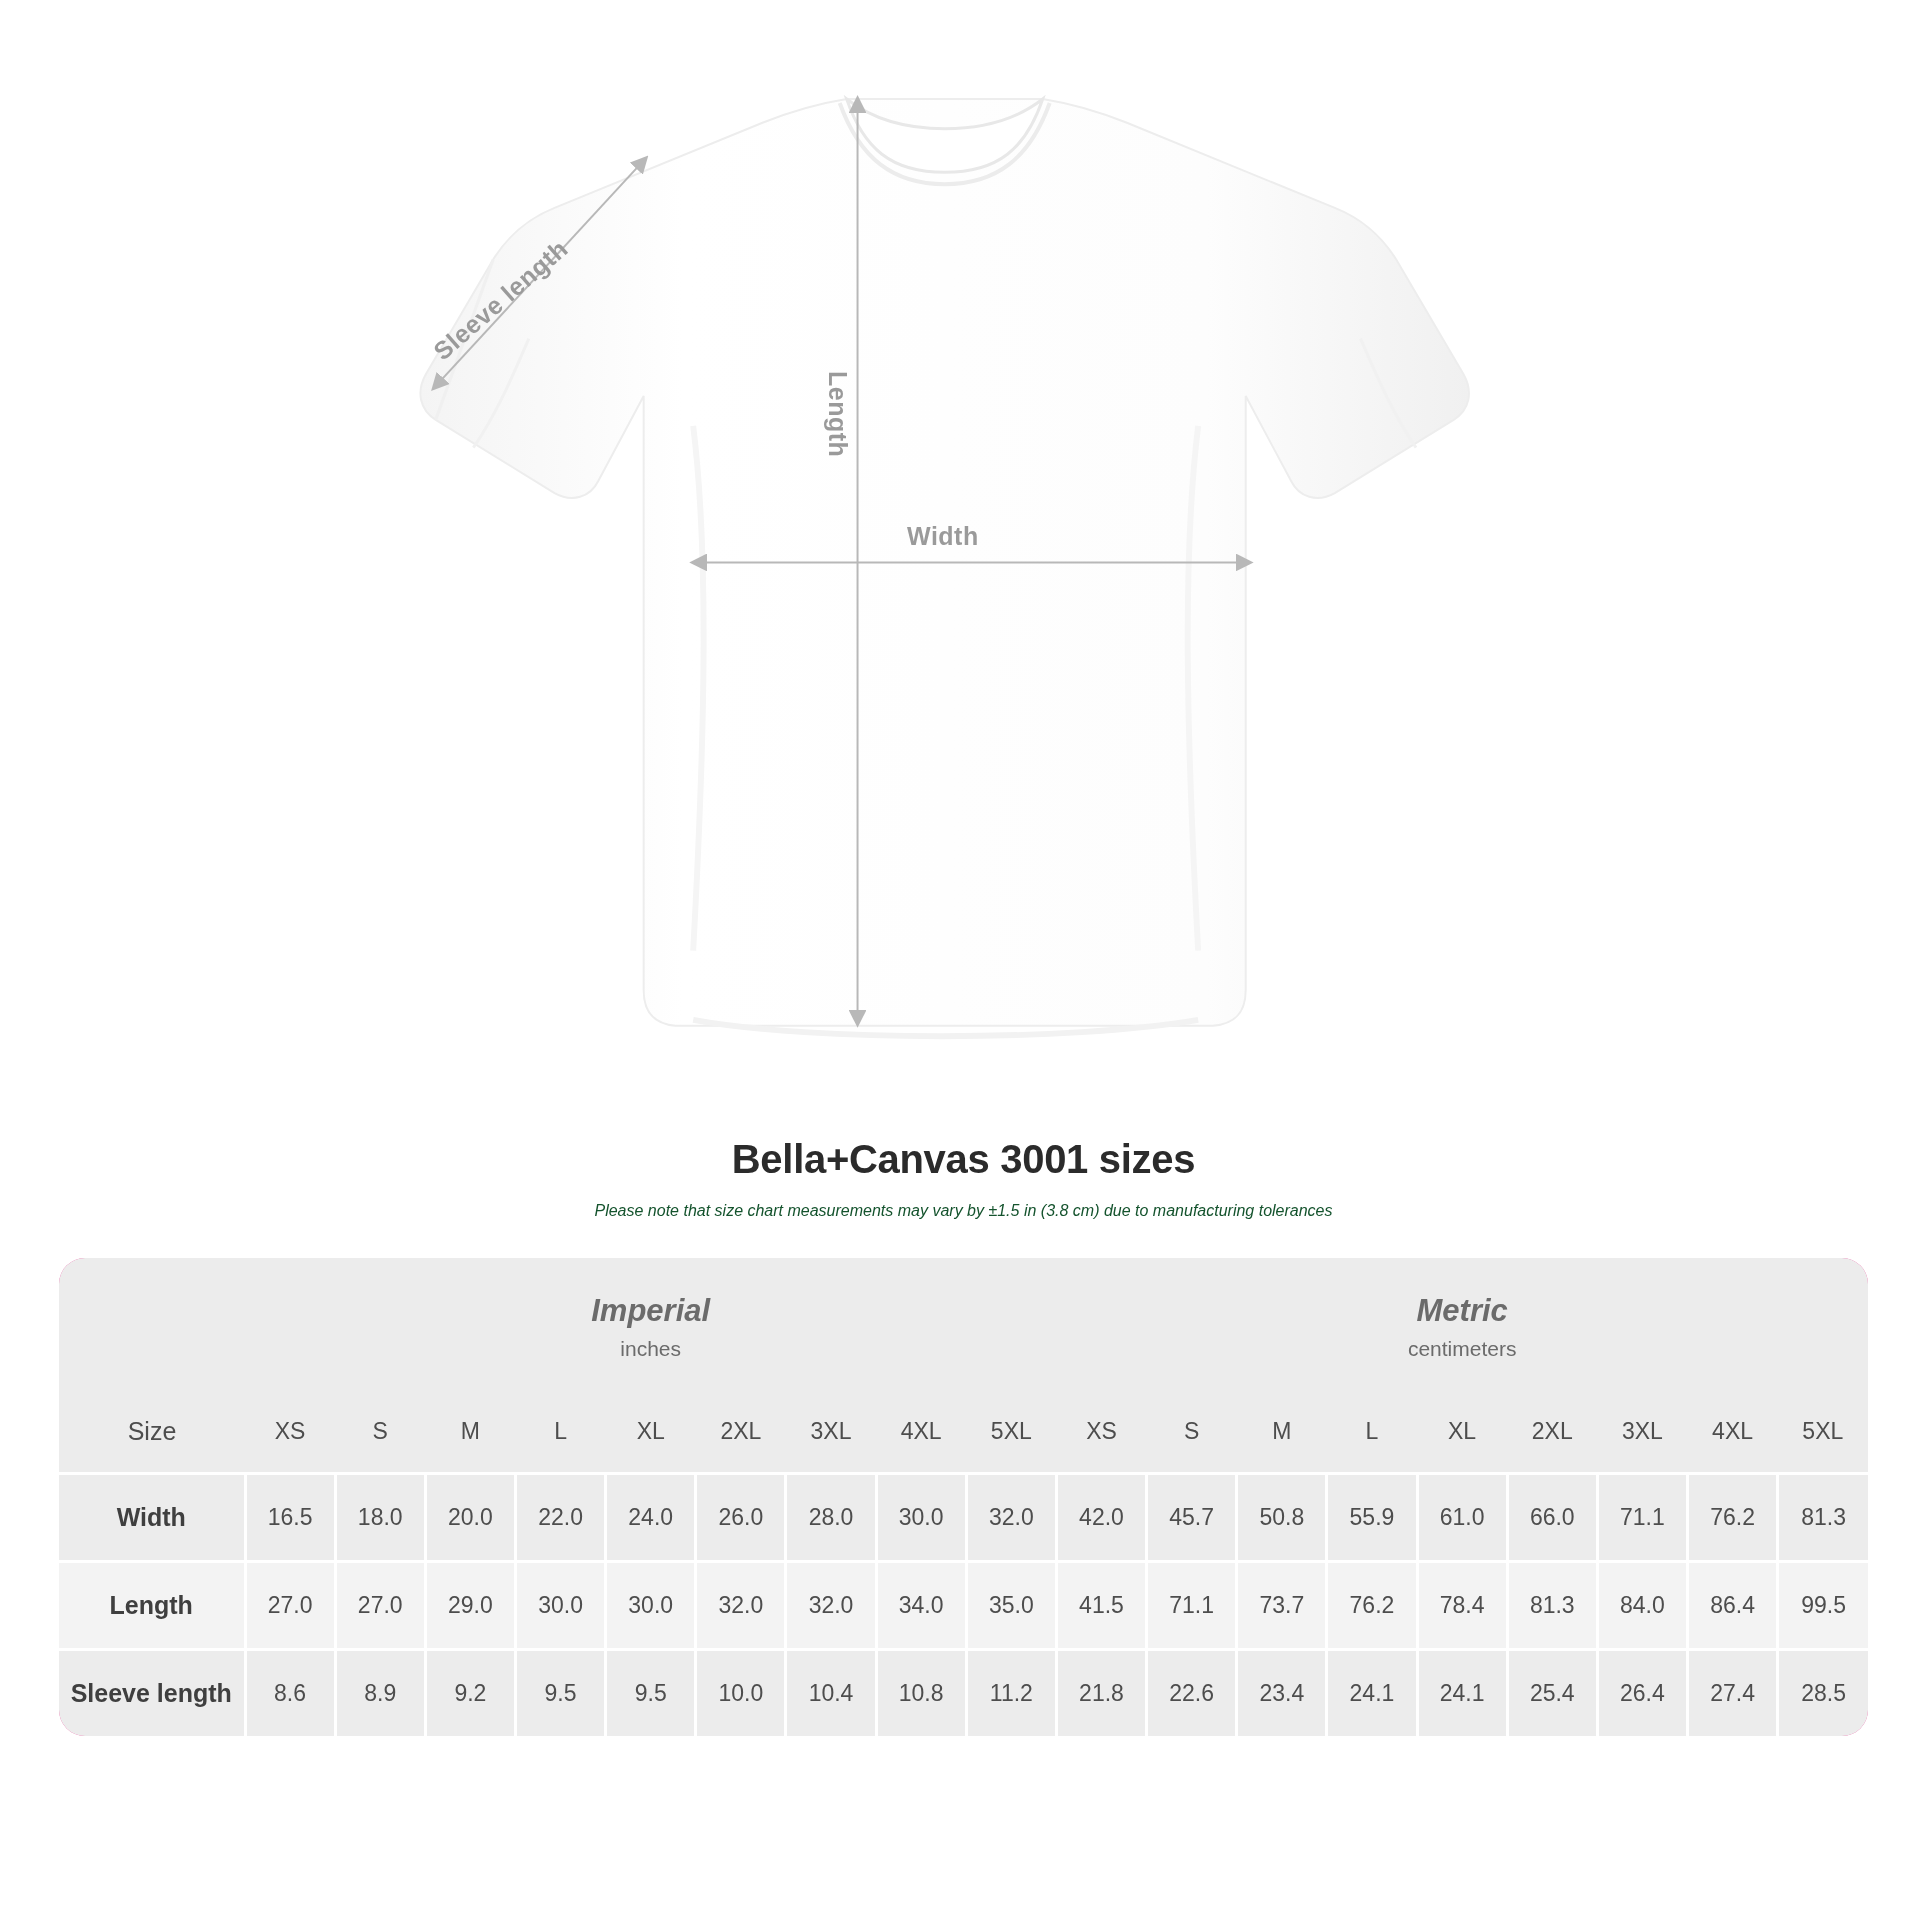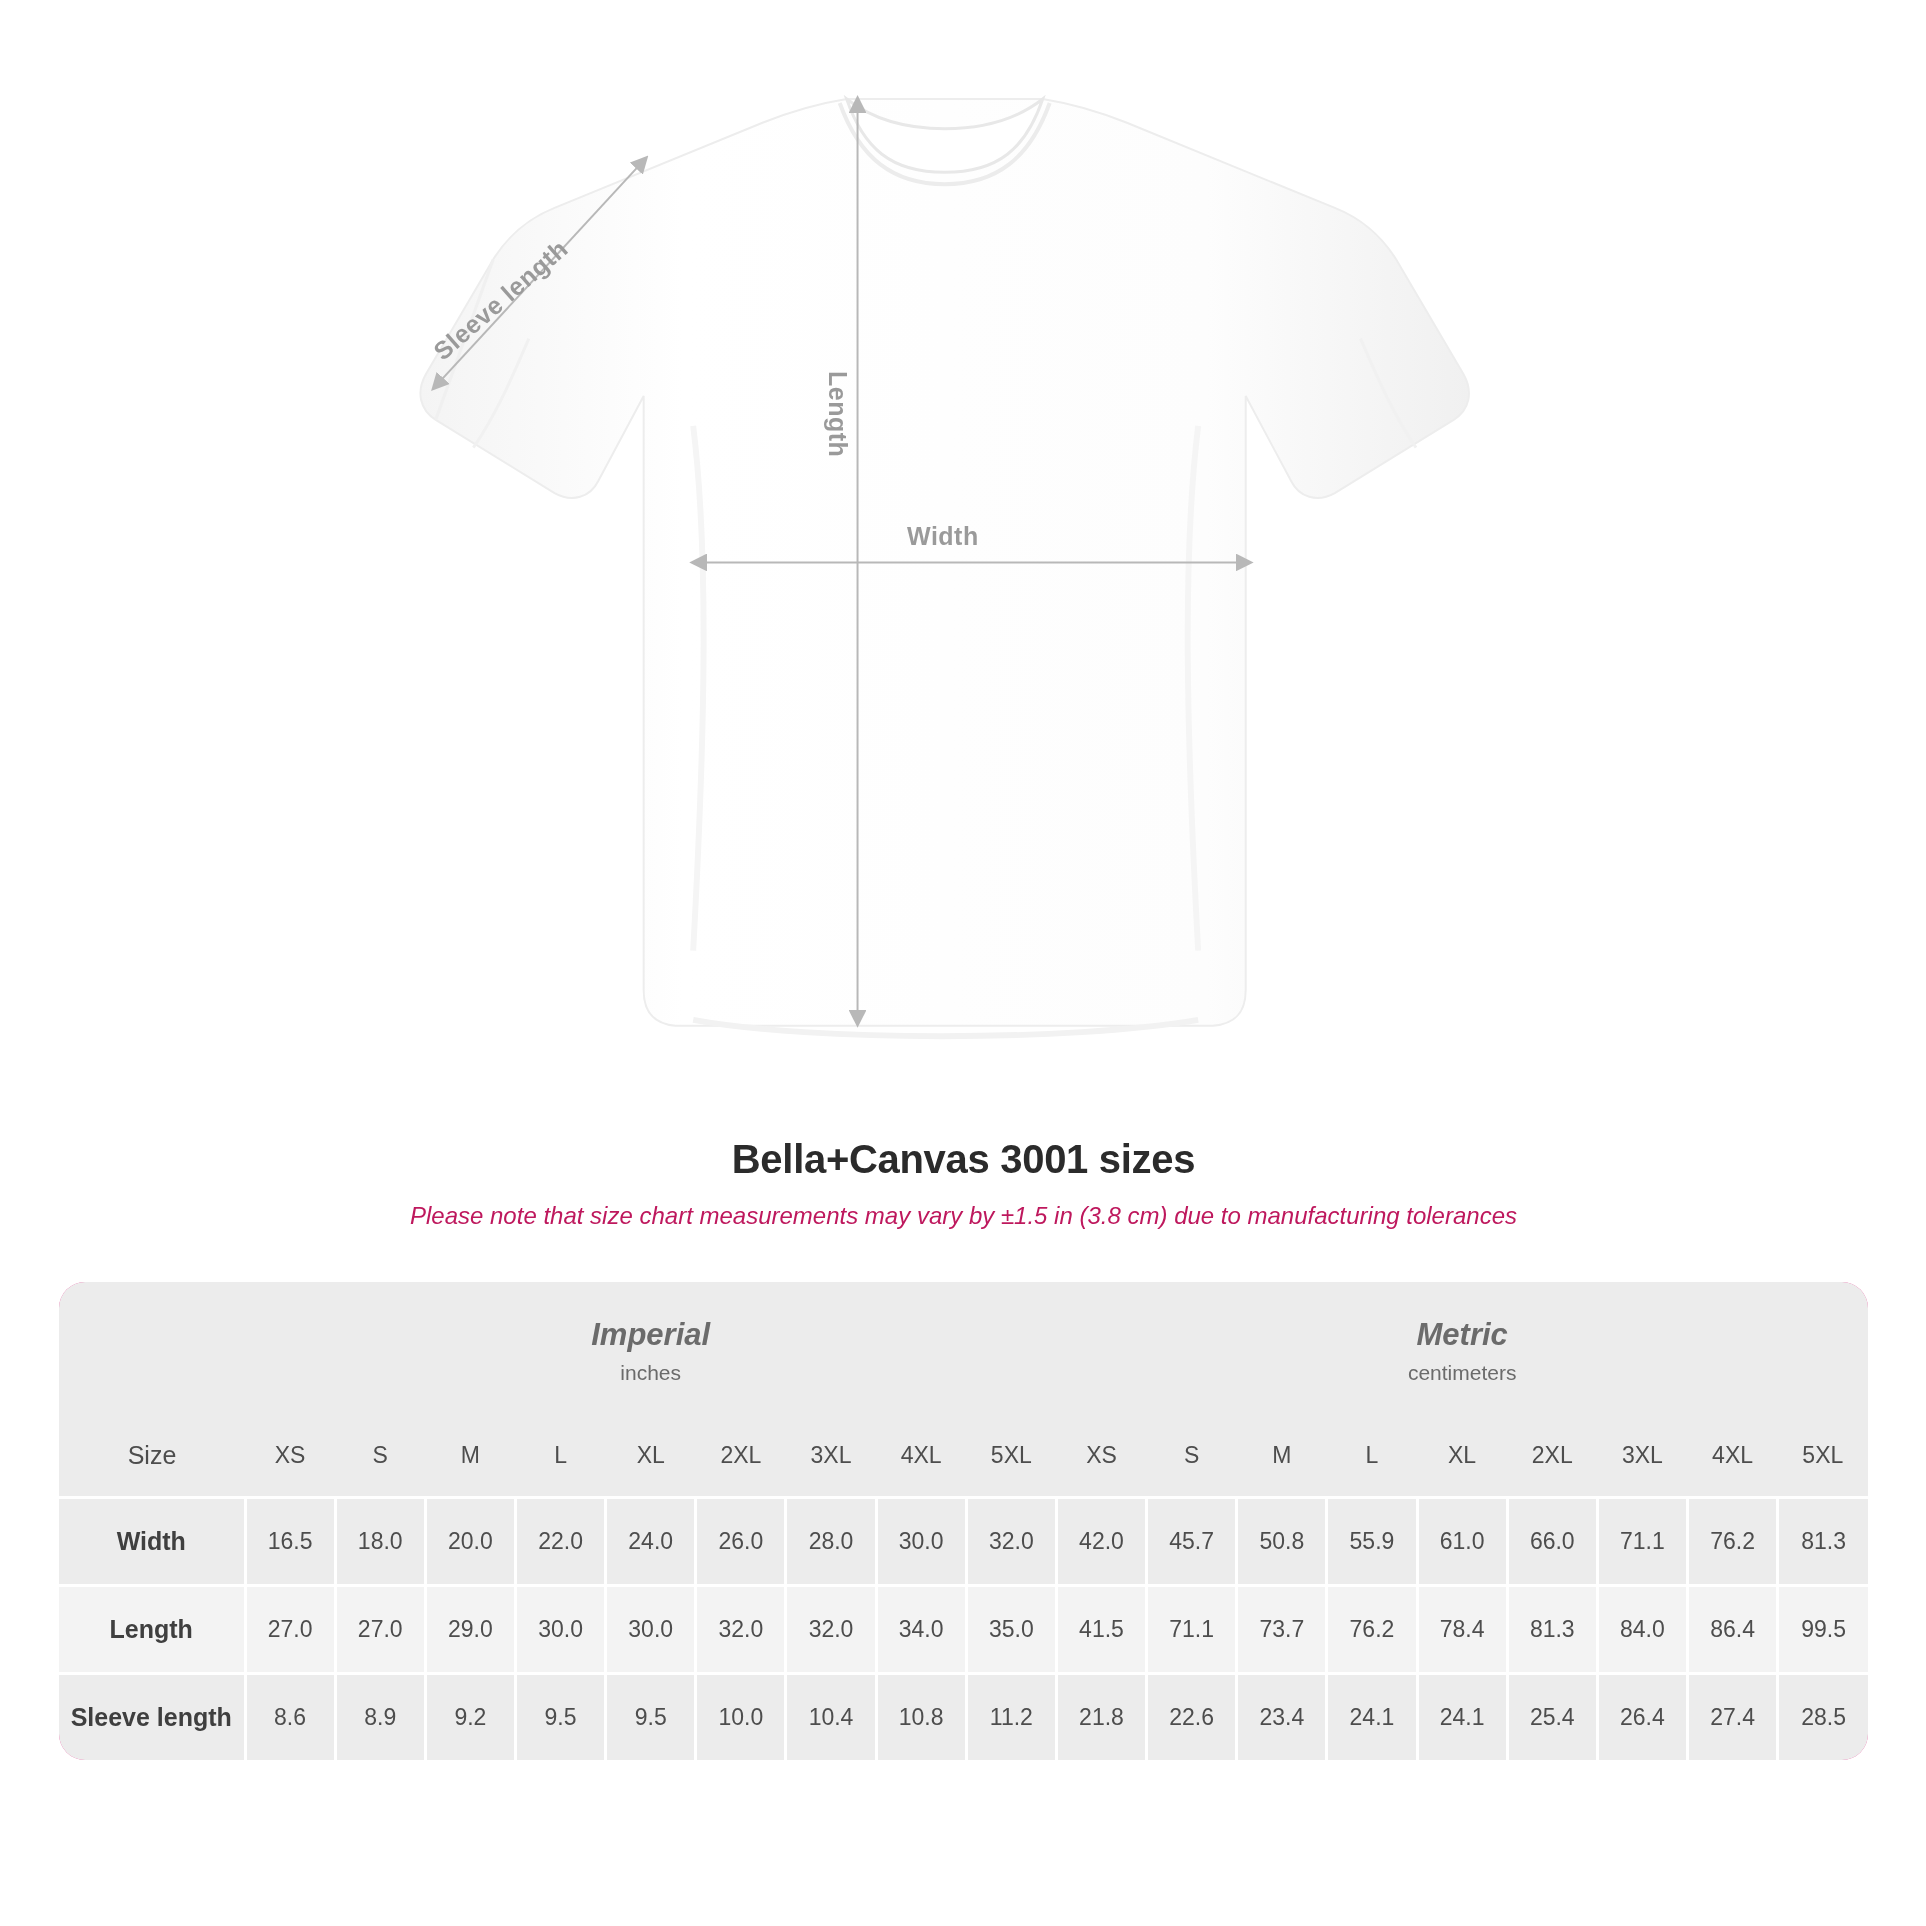--- a/index.html
+++ b/index.html
@@ -62,28 +62,28 @@
     margin-top: 28px;
   }
   .chart-title {
     font-size: 40px;
     font-weight: bold;
     color: #2b2b2b;
     letter-spacing: -0.3px;
   }
   .chart-subtitle {
     margin-top: 20px;
-    font-size: 24px;
+    font-size: 16px;
     font-style: italic;
-    color: #be185d;
+    color: #14532d;
   }
 
   
   .table-wrap {
-    margin: 52px 59px 0 59px;
+    margin: 38px 59px 0 59px;
     border-radius: 26px;
     overflow: hidden;
     background: #ec4899;
   }
   table.size-table {
     width: 100%;
     border-collapse: collapse;
     table-layout: fixed;
   }
   table.size-table td, table.size-table th {

